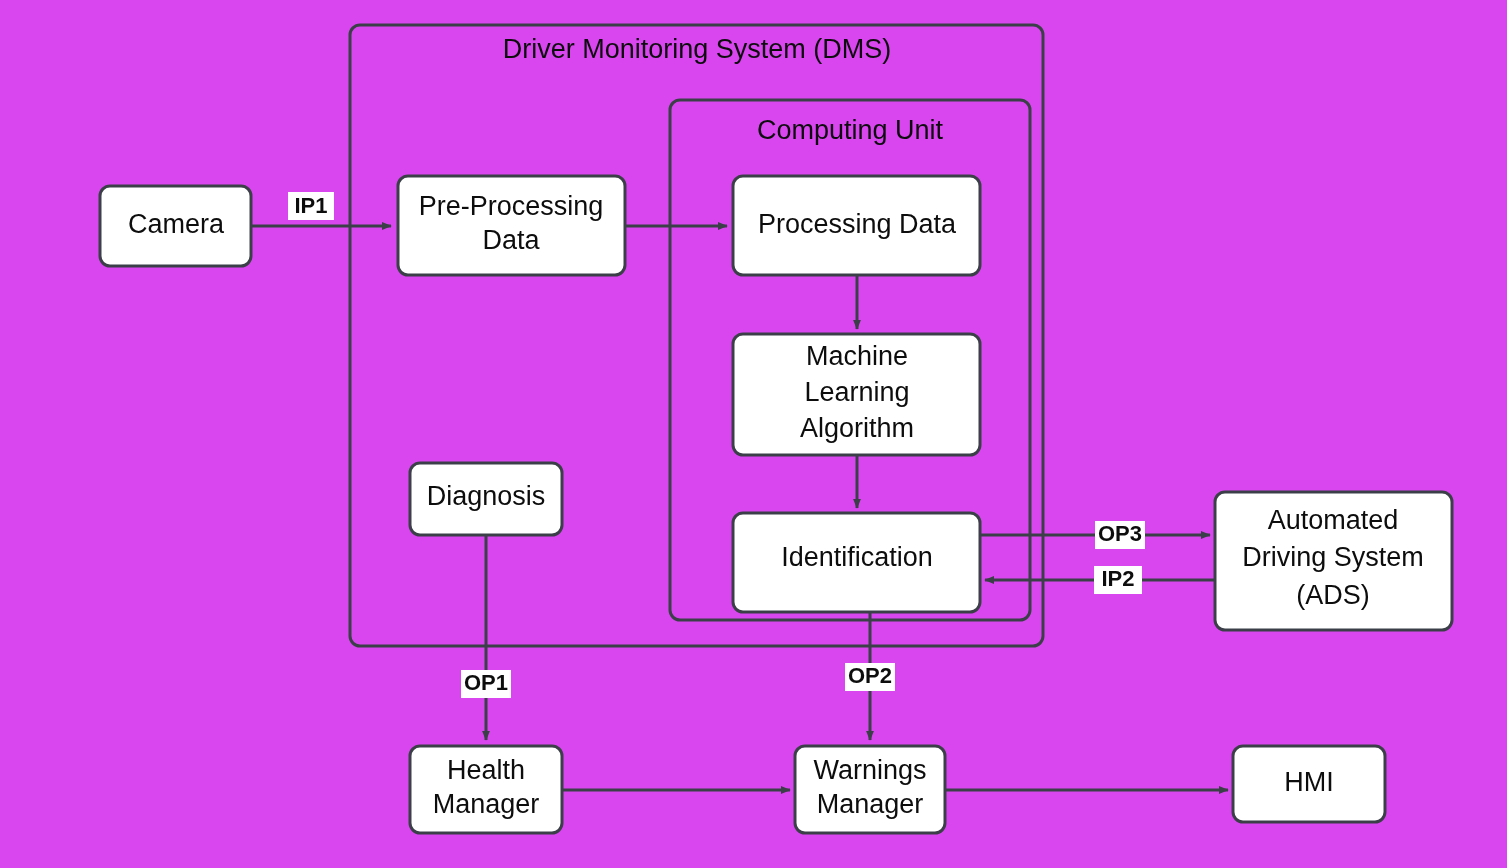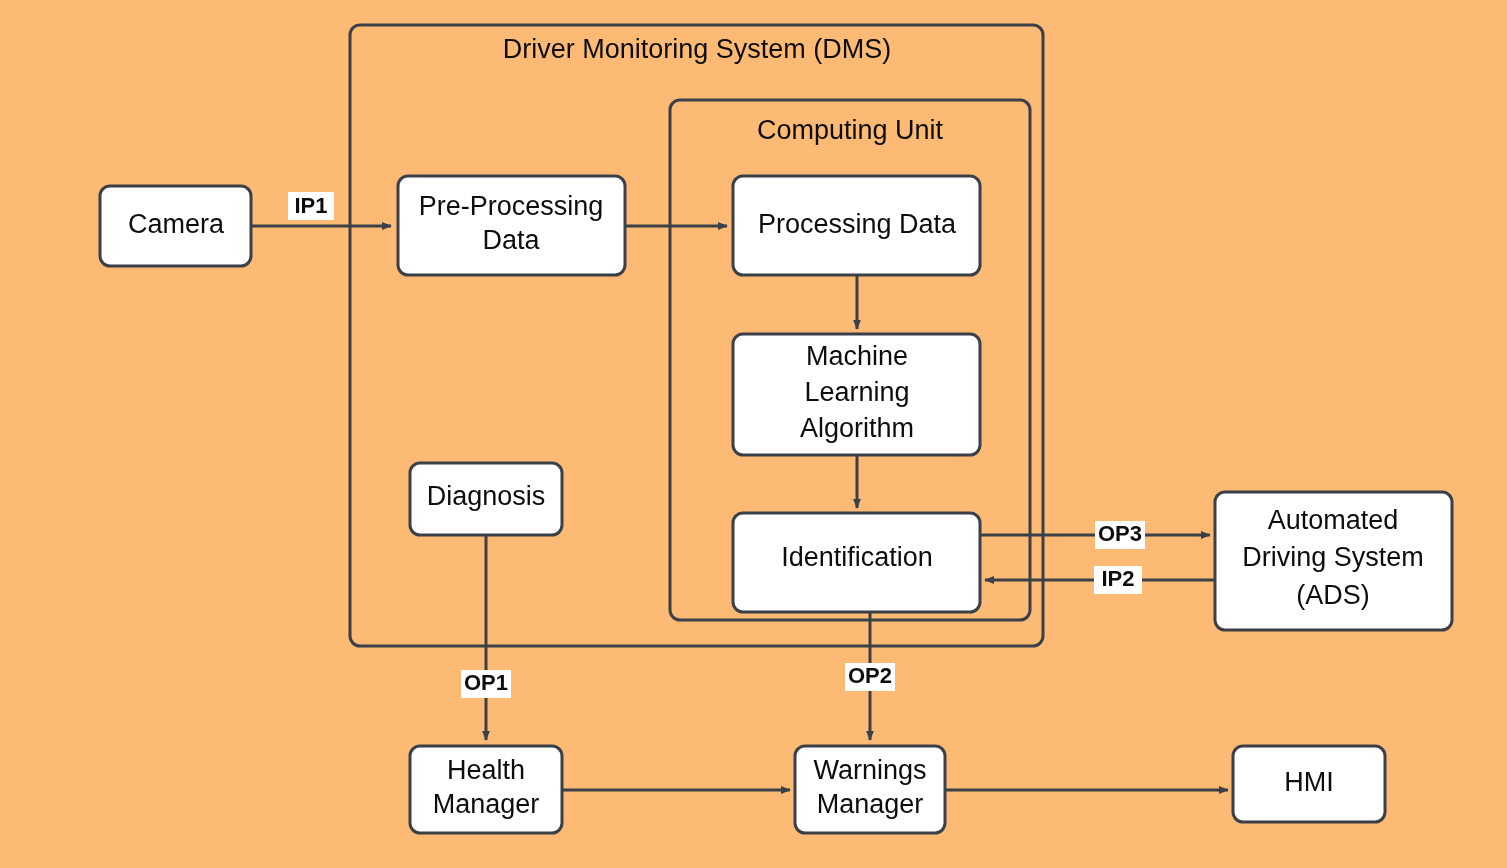--- a/index.html
+++ b/index.html
@@ -7,21 +7,21 @@
     padding: 0;
     background: #ffffff;
   }
   body {
     font-family: "Liberation Sans", sans-serif;
   }
   #diagram-root {
     position: relative;
     width: 1507px;
     height: 868px;
-    background: #fdba74;
+    background: #d946ef;
     overflow: hidden;
   }
   svg#diagram-canvas {
     position: absolute;
     top: 0;
     left: 0;
     width: 1507px;
     height: 868px;
     display: block;
   }

